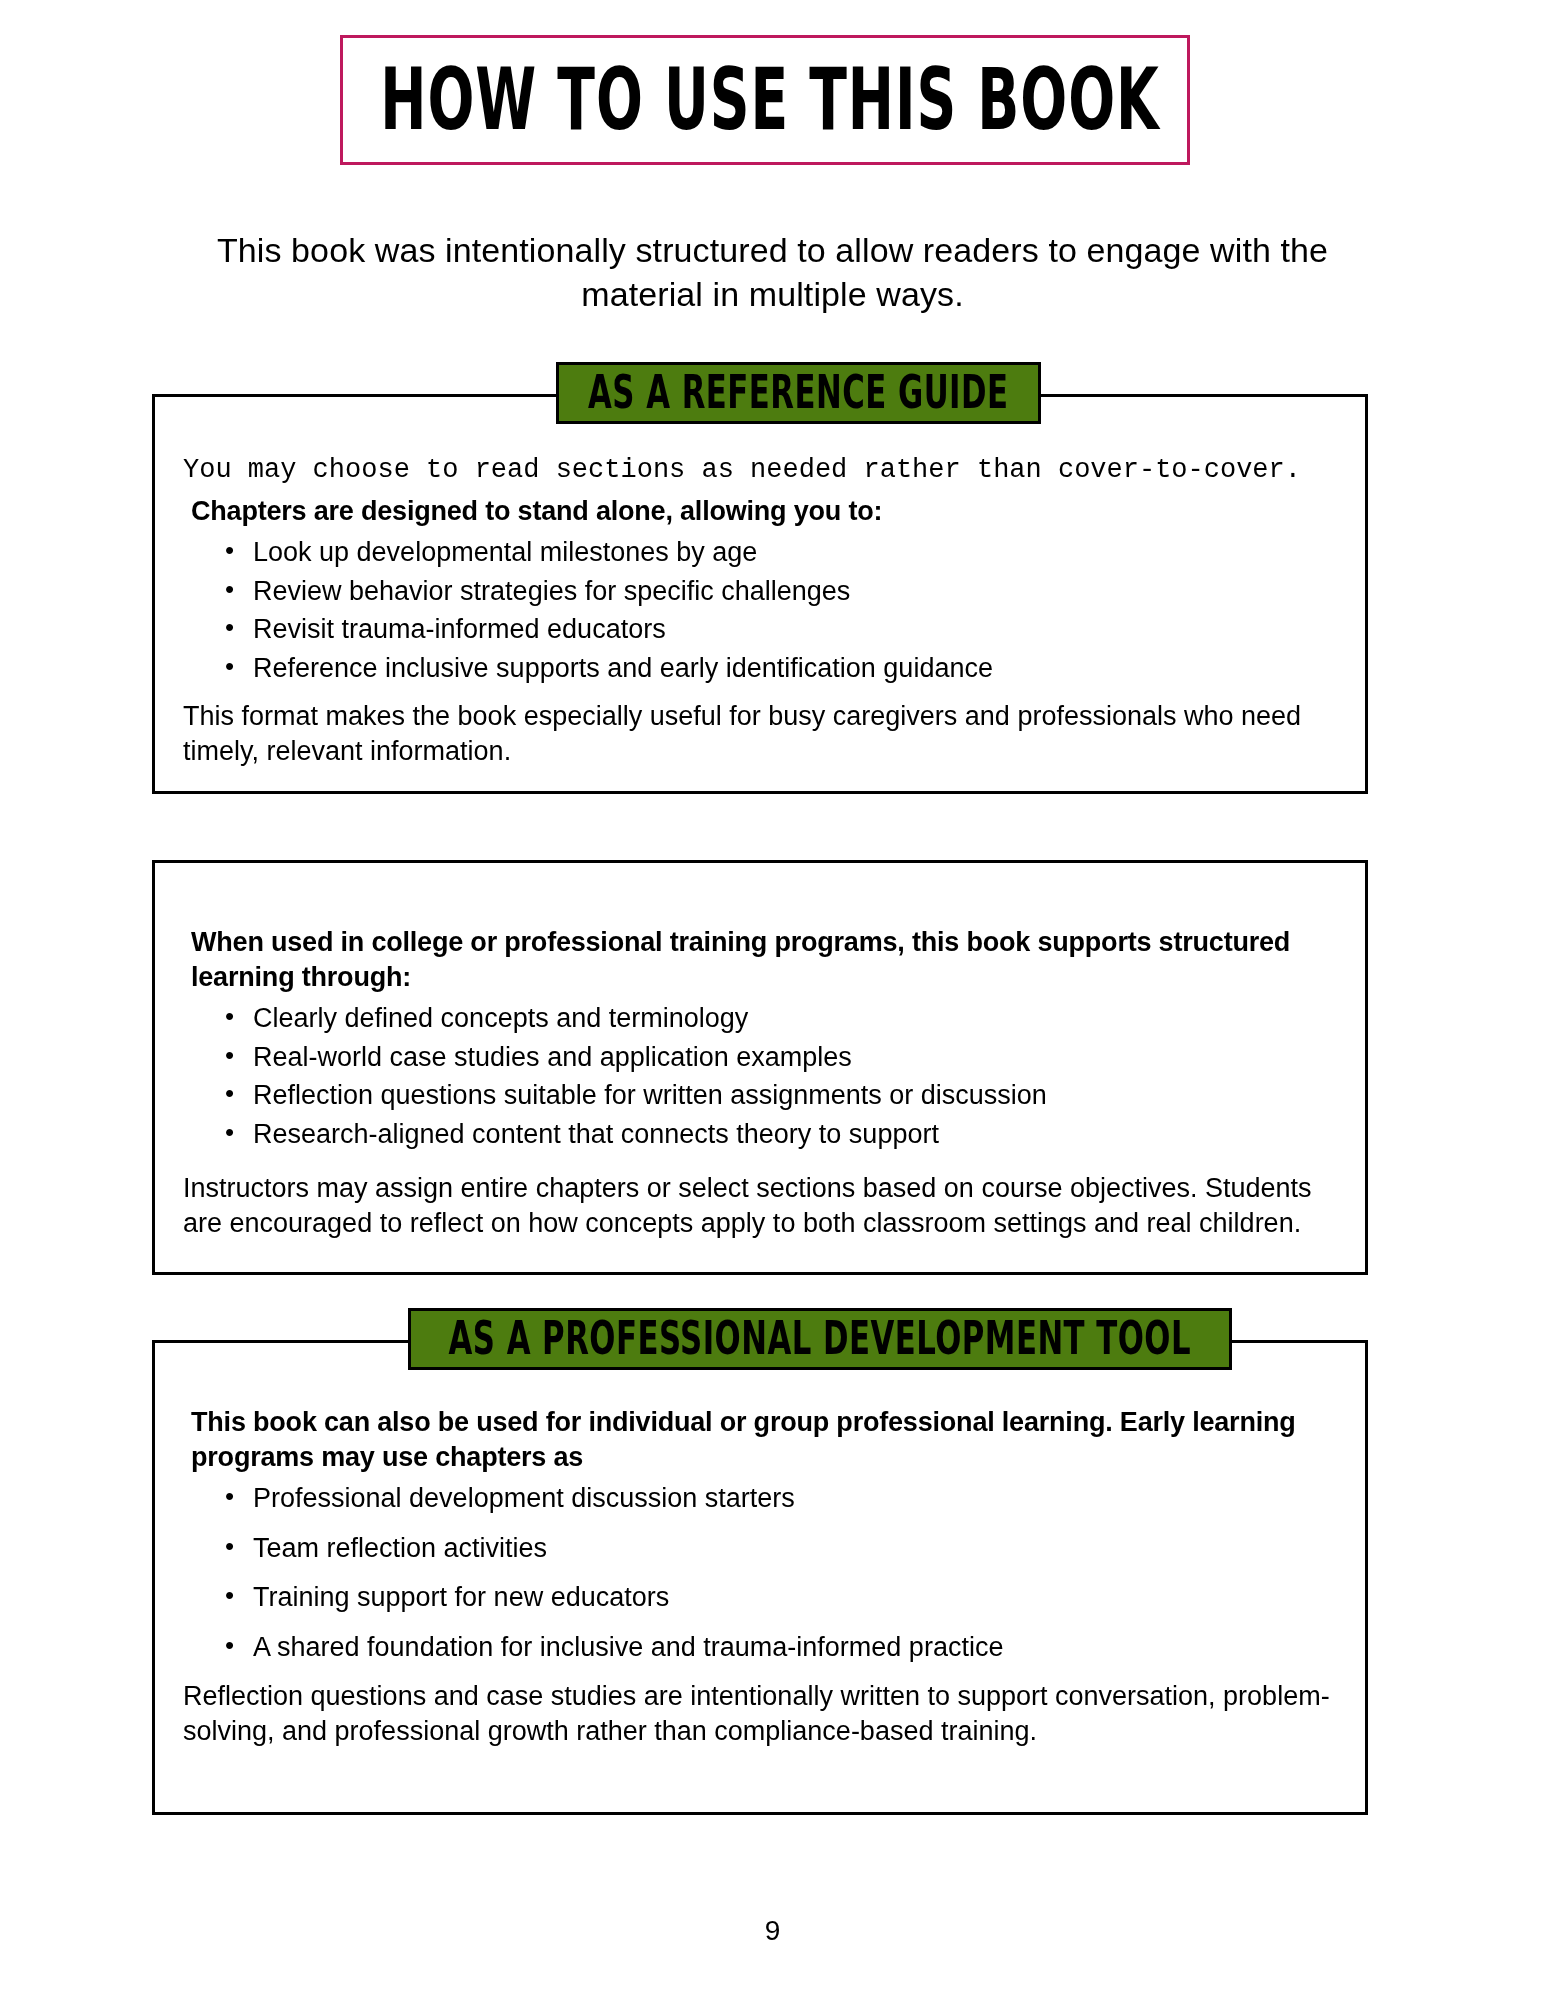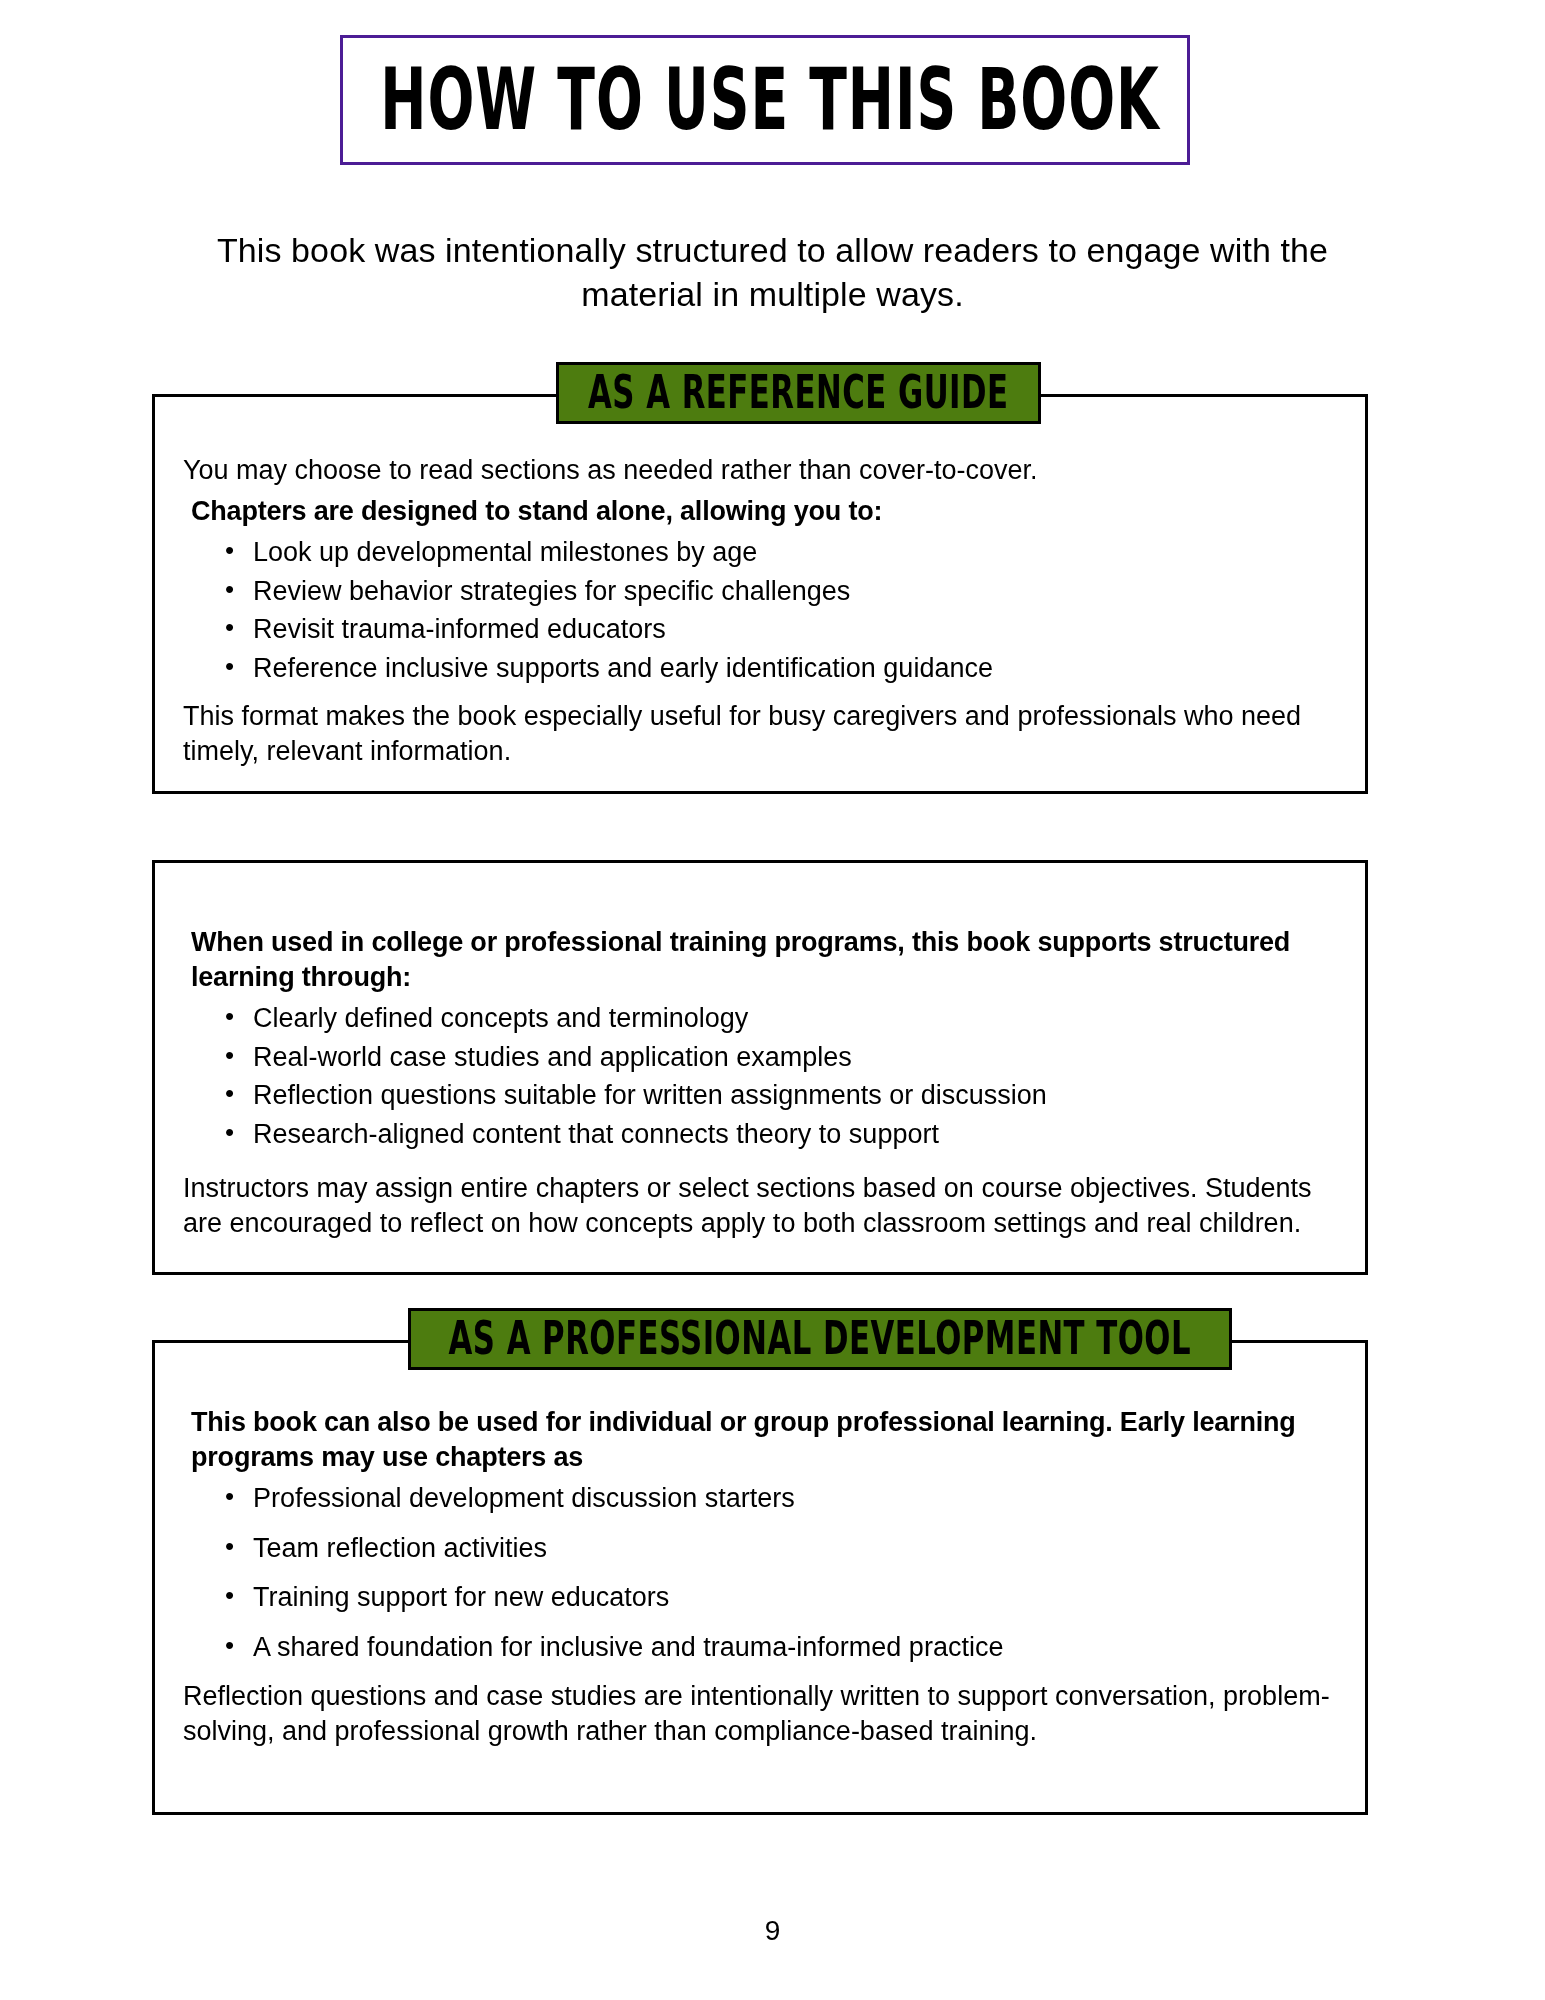--- a/index.html
+++ b/index.html
@@ -22,21 +22,21 @@
     padding: 0;
   }
 
   
   .title-box {
     position: absolute;
     left: 340px;
     top: 35px;
     width: 850px;
     height: 130px;
-    border: 3px solid #4c1d95;
+    border: 3px solid #be185d;
     display: flex;
     align-items: center;
     justify-content: center;
     box-sizing: border-box;
     padding-left: 11px;
   }
   .title-text {
     font-family: "DejaVu Sans Condensed", "Liberation Sans Narrow", "Liberation Sans", sans-serif;
     font-weight: 700;
     font-size: 66px;
@@ -100,20 +100,21 @@
   .section-body {
     padding: 56px 28px 20px 28px;
     font-size: 27px;
     line-height: 1.30;
   }
   .sec-pd .section-body { padding-top: 62px; }
   .sec-course .section-body { padding-top: 62px; }
 
   p.para {
     margin: 0 0 6px 0;
+    font-family: Liberation Mono, monospace;
   }
   p.bold {
     font-weight: 700;
     margin: 0 0 6px 8px;
     letter-spacing: -0.2px;
   }
   ul.bullets {
     list-style: none;
     margin: 6px 0 14px 0;
     padding: 0 0 0 42px;

